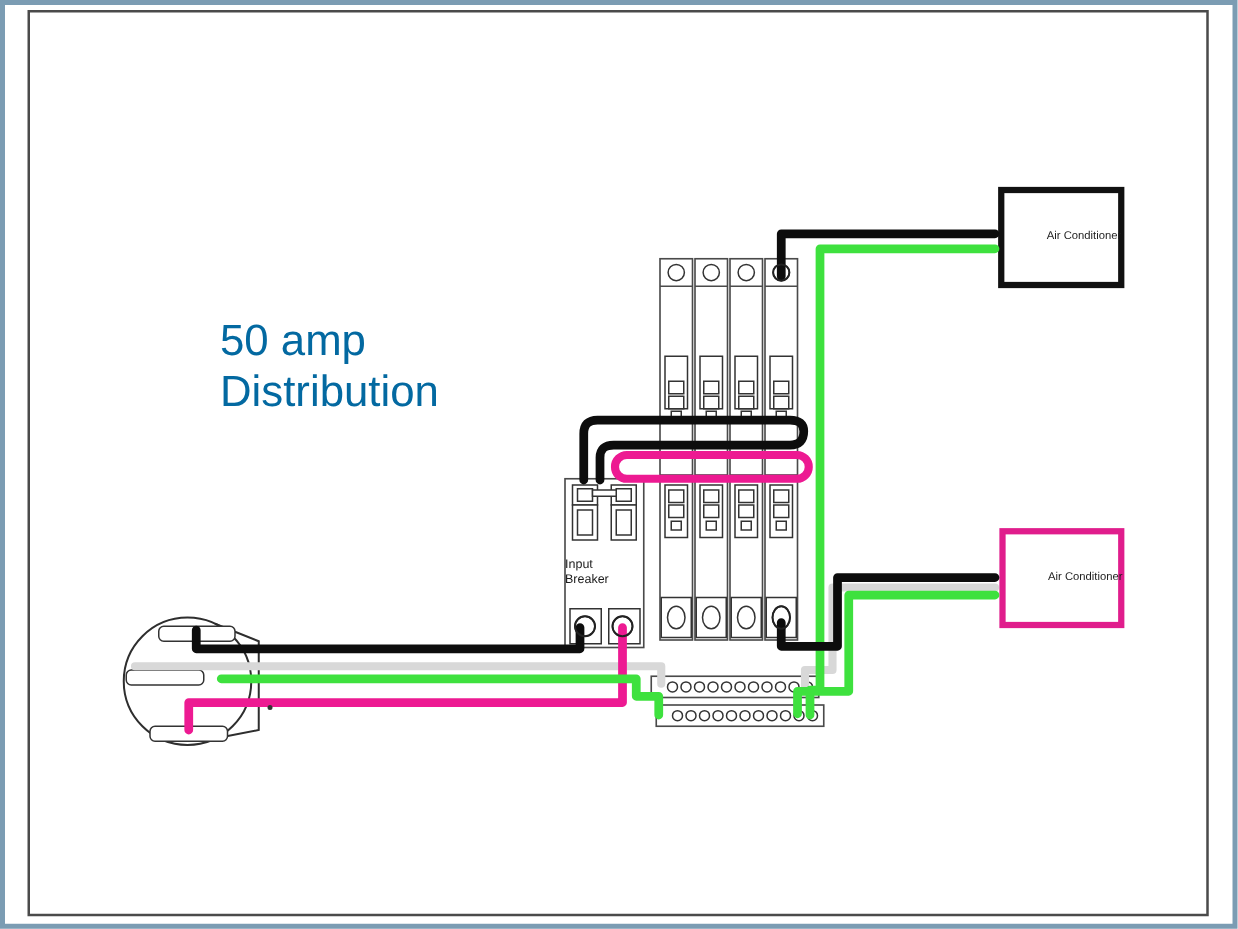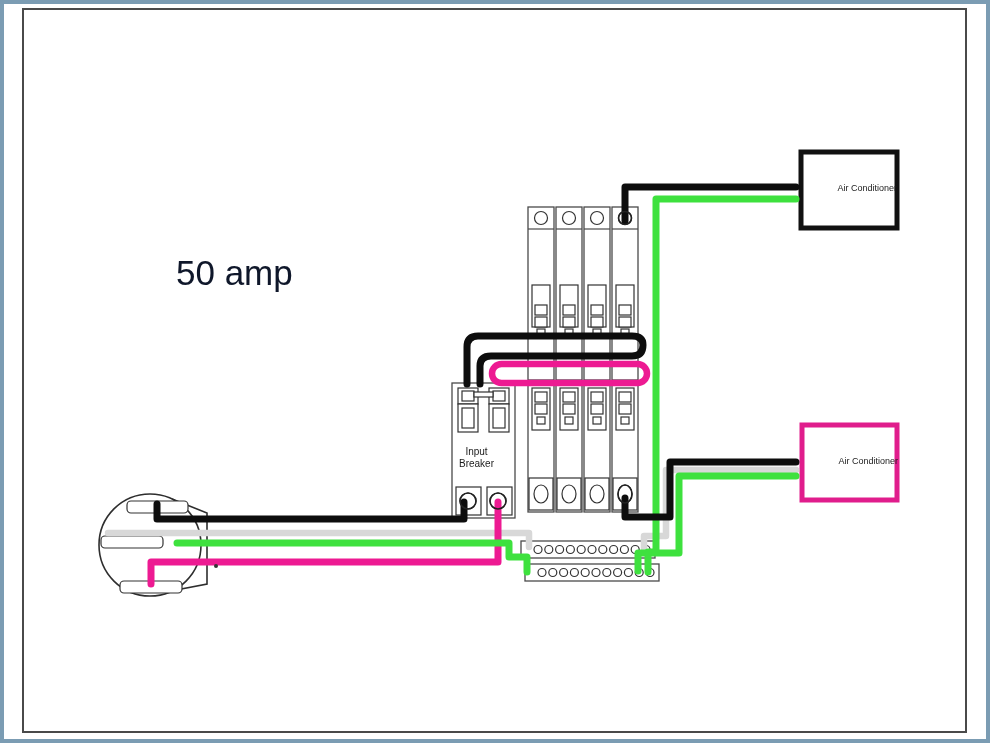--- a/index.html
+++ b/index.html
@@ -2,44 +2,45 @@
 <html><head>
 <meta charset="utf-8">
 <style>
   html,body{margin:0;padding:0;}
   body{width:990px;height:743px;position:relative;background:#ffffff;overflow:hidden;
        font-family:"Liberation Sans", sans-serif;}
   .frame{position:absolute;left:0;top:0;width:990px;height:743px;border:4px solid #7b9cb3;
          box-sizing:border-box;pointer-events:none;z-index:50;}
   .page{position:absolute;left:22px;top:8px;width:945px;height:725px;border:2px solid #4a4a4a;
         box-sizing:border-box;background:#ffffff;}
-  .title{position:absolute;left:176px;top:252px;font-size:35px;line-height:1.18;color:#0f172a;z-index:10;}
+  .title{position:absolute;left:176px;top:252px;font-size:35px;line-height:1.18;color:#0369a1;z-index:10;}
   svg.diagram{position:absolute;left:0;top:0;z-index:5;}
   .thin{fill:#ffffff;stroke:#4a4a4a;stroke-width:1.3;}
   .thin2{fill:#ffffff;stroke:#333333;stroke-width:1.2;}
   .outline-only{fill:none;stroke:#2e2e2e;stroke-width:1.6;}
   .wire{fill:none;stroke-linecap:round;stroke-linejoin:round;}
   .wire-black{stroke:#0d0d0d;stroke-width:7;}
   .wire-gray{stroke:#d8d8d8;stroke-width:6.5;}
   .wire-green{stroke:#3ee13e;stroke-width:7;}
   .wire-pink{stroke:#ed1a92;stroke-width:7;}
   .bus-black{fill:none;stroke:#0d0d0d;stroke-width:7;stroke-linecap:round;stroke-linejoin:round;}
   .bus-pink{fill:none;stroke:#ed1a92;stroke-width:6.5;}
   .ring{fill:none;stroke:#222222;stroke-width:1.6;}
   .ac-label{position:absolute;width:96px;text-align:right;font-size:9px;color:#1c1c1c;z-index:10;}
-  .ib-label{position:absolute;left:452px;top:446px;width:49px;text-align:center;
+  .ib-label{position:absolute;left:452px;top:446px;width:49px;
             font-size:10px;line-height:11.5px;color:#1c1c1c;z-index:10;}
 </style>
 </head>
 <body>
 
 <div class="page"></div>
 
 <div class="title">
   <div>50 amp</div>
+  <div>Distribution</div>
 </div>
 
 <svg class="diagram" width="990" height="743" viewBox="0 0 990 743">
 
   <defs>
     <g id="topcol">
       <rect class="thin" x="0" y="207" width="26" height="173"></rect>
       <path d="M0,229 H26" stroke="#4a4a4a" stroke-width="1.2"></path>
       <circle class="thin2" cx="13" cy="218" r="6.5"></circle>
       <rect class="thin2" x="4" y="285" width="18" height="42"></rect>

